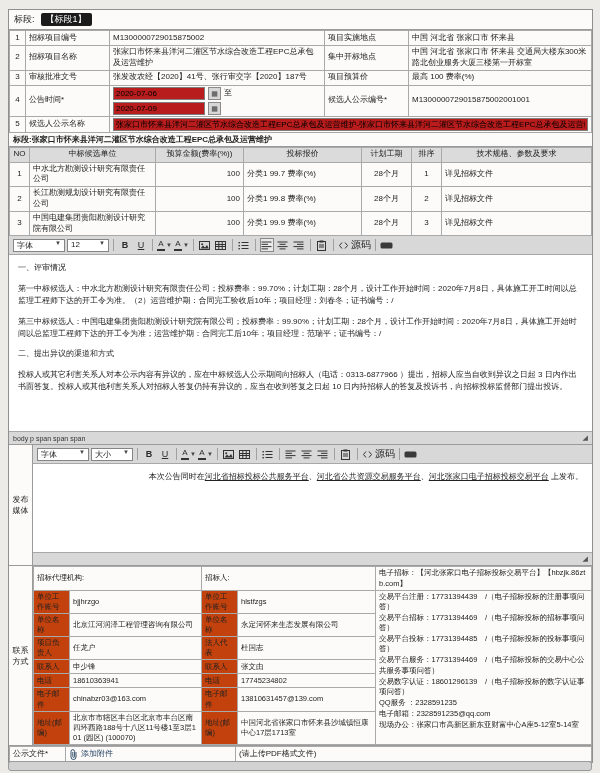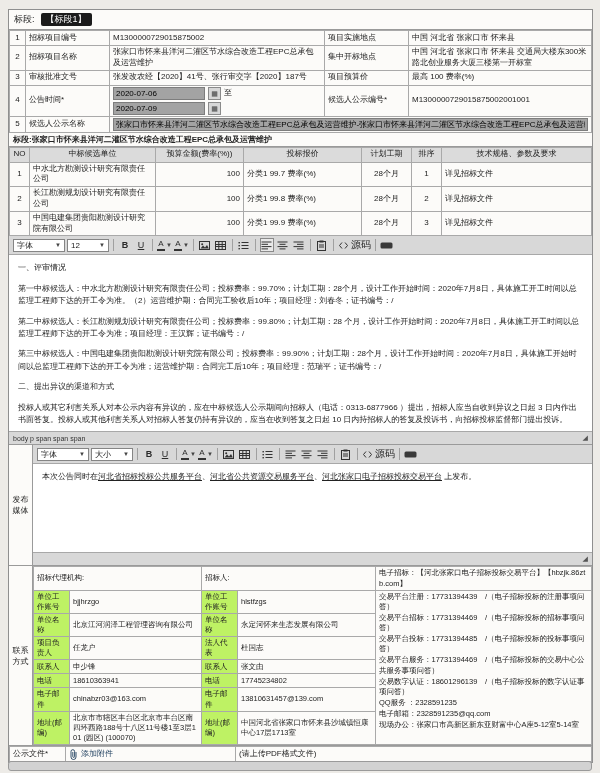--- a/index.html
+++ b/index.html
@@ -11,63 +11,63 @@
   .topbar { height:20px; display:flex; align-items:center; gap:6px; padding:0 5px; border-bottom:1px solid #9a9a9a; font-size:9px; }
   .tag { background:#1b1b1b; color:#fff; font-size:9px; padding:1px 5px; border-radius:2px; line-height:11px; }
 
   .title-bar { height:16px; background:#c5c5c5; border-bottom:1px solid #9a9a9a; text-align:center; font-weight:bold; font-size:11px; line-height:16px; letter-spacing:2px; }
 
   table { border-collapse:collapse; width:100%; table-layout:fixed; }
   td,th { border:1px solid #a9a9a9; font-size:8px; padding:1px 3px; vertical-align:middle; word-break:break-all; line-height:1.35; }
   .info td.no { text-align:center; }
   .info { border-bottom:1px solid #9a9a9a; }
   .info td { height:15px; }
-  input { font-family:inherit; font-size:8px; height:13px; border:1px solid #7d7d7d; background:#a3a3a3; padding:0 2px; width:100%; }
+  input { font-family:inherit; font-size:8px; height:13px; border:1px solid #7d7d7d; background:#b91c1c; padding:0 2px; width:100%; }
   .date-wrap { display:flex; flex-direction:column; gap:2px; width:120px; }
   .date-line { display:flex; align-items:center; gap:3px; }
   .date-input { width:92px; }
   .cal-btn { width:13px; height:13px; background:#d7d7d7; border:1px solid #8a8a8a; font-size:7px; line-height:11px; text-align:center; color:#444; }
 
   .section-line { height:14px; font-size:8px; line-height:14px; padding:0 4px; border-bottom:1px solid #9a9a9a; font-weight:bold; }
 
   .cand th { background:#dbdbdb; font-weight:normal; height:15px; text-align:center; }
   .cand td { height:14px; }
   .c-center { text-align:center; }
   .c-right { text-align:right; }
   .cand { border-bottom:1px solid #9a9a9a; }
 
   
   .row-flex { display:flex; border-bottom:1px solid #9a9a9a; }
   .side-label { width:24px; min-width:24px; border-right:1px solid #9a9a9a; display:flex; align-items:center; justify-content:center; font-size:8px; text-align:center; line-height:1.4; padding:2px; }
   .editor { flex:1; display:flex; flex-direction:column; background:#fff; min-width:0; }
   .toolbar { background:#d8d8d8; border-bottom:1px solid #a8a8a8; height:19px; display:flex; align-items:center; gap:2px; padding:0 4px; }
-  .combo { background:#fff; border:1px solid #858585; font-size:8px; height:13px; display:flex; align-items:center; justify-content:space-between; padding:0 3px; gap:3px; }
+  .combo { background:#fff; border:1px solid #858585; font-size:8px; height:13px; display:flex; justify-content:space-between; padding:0 3px; gap:3px; }
   .combo .arr { font-size:6px; color:#444; }
   .combo.font { width:52px; }
   .combo.size { width:42px; }
   .tbtn { min-width:14px; height:14px; display:flex; align-items:center; justify-content:center; font-size:9px; color:#2a2a2a; }
   .tbtn.bold { font-weight:bold; }
   .tbtn.und { text-decoration:underline; }
   .tbtn.pressed { border:1px solid #8a8a8a; background:#e9e9e9; }
   .drop { font-size:6px; color:#444; margin-left:1px; }
   .colorbar { display:inline-block; width:8px; height:2px; background:#333; margin-top:1px; }
   .abox { display:flex; flex-direction:column; align-items:center; line-height:1; font-size:8px; }
   .sep { width:1px; height:12px; background:#a0a0a0; margin:0 2px; }
   .src-label { font-size:10px; margin-left:2px; }
   .content { background:#fff; padding:7px 9px; font-size:8px; line-height:1.55; overflow:hidden; }
   .content p { margin:0 0 8px 0; word-break:break-all; }
   .statusbar { height:13px; background:#d8d8d8; border-top:1px solid #a8a8a8; font-size:7px; color:#333; display:flex; align-items:center; justify-content:space-between; padding:0 4px; }
   .resize-handle { font-size:7px; color:#555; }
   .remark-content { height:176px; }
-  .media-content { height:88px; }
+  .media-content { height:88px;text-align:right; }
   .link { text-decoration:underline; }
 
   
   .contact-table td { font-size:7.5px; height:14px; }
-  .contact-table .lbl { background:#bef264; }
+  .contact-table .lbl { background:#c2410c; }
   .plat-cell { vertical-align:top; font-size:7px; line-height:1.35; }
   .plat-cell div { margin-bottom:1px; word-break:break-all; }
 
   
   .file-table td { height:15px; }
   .attach { display:flex; align-items:center; gap:3px; color:#1f3f5f; }
   .clip { display:inline-block; }
   .scrollbar { margin:3px 8px 0 8px; height:10px; background:#d2d2d2; border:1px solid #9a9a9a; border-radius:3px; }
   svg { display:block; }
 </style>
@@ -297,21 +297,20 @@
             <span class="icon">
               <svg width="13" height="9" viewBox="0 0 13 9">
                 <rect x="0.5" y="1.5" width="12" height="6" rx="1.5" fill="#3a3a3a"></rect>
               </svg>
             </span>
           </span>
       </div>
       <div class="content remark-content">
         <p>一、评审情况</p>
         <p>第一中标候选人：中水北方勘测设计研究有限责任公司；投标费率：99.70%；计划工期：28个月，设计工作开始时间：2020年7月8日，具体施工开工时间以总监理工程师下达的开工令为准。（2）运营维护期：合同完工验收后10年；项目经理：刘春冬；证书编号：/</p>
-        <p>第二中标候选人：长江勘测规划设计研究有限责任公司；投标费率：99.80%；计划工期：28 个月，设计工作开始时间：2020年7月8日，具体施工开工时间以总监理工程师下达的开工令为准；项目经理：王汉辉；证书编号：/</p>
         <p>第三中标候选人：中国电建集团贵阳勘测设计研究院有限公司；投标费率：99.90%；计划工期：28个月，设计工作开始时间：2020年7月8日，具体施工开始时间以总监理工程师下达的开工令为准；运营维护期：合同完工后10年；项目经理：范瑞平；证书编号：/</p>
         <p>二、提出异议的渠道和方式</p>
         <p>投标人或其它利害关系人对本公示内容有异议的，应在中标候选人公示期间向招标人（电话：0313-6877966 ）提出，招标人应当自收到异议之日起 3 日内作出书面答复。投标人或其他利害关系人对招标人答复仍持有异议的，应当在收到答复之日起 10 日内持招标人的答复及投诉书，向招标投标监督部门提出投诉。</p>
       </div>
       <div class="statusbar">
         <span>body p span span span</span>
         <span class="resize-handle">◢</span>
       </div>
     </div>
   </div>

